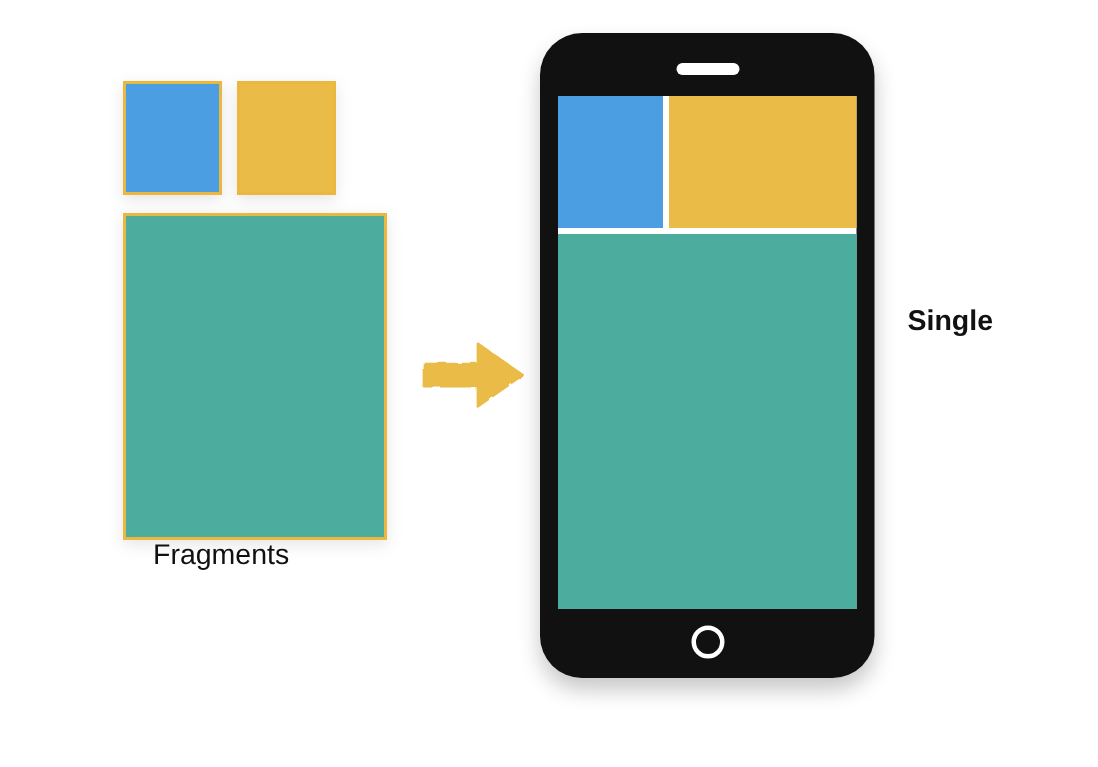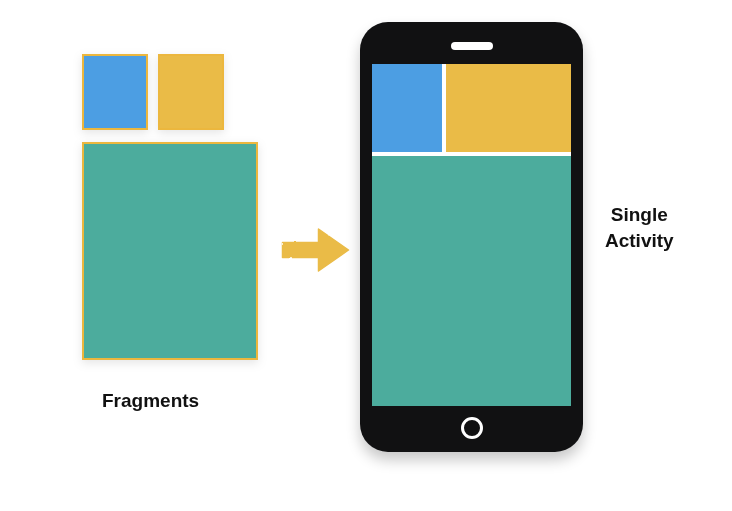--- a/index.html
+++ b/index.html
@@ -36,24 +36,23 @@
     border: 2px solid #ecb73e;
   }
   .frag-teal {
     width: 176px;
     height: 218px;
     background: #4cac9d;
     border: 2px solid #ecb73e;
     filter: drop-shadow(0 3px 5px rgba(0,0,0,0.10));
   }
   .fragments-label {
-    font-weight: 700;
+    font-weight: 400;
     font-size: 19px;
     color: #111;
-    margin-top: 30px;
     margin-left: 20px;
   }
   .arrow {
     position: absolute;
     left: 278px;
     top: 220px;
     width: 75px;
     height: 60px;
     color: #eabb47;
   }
@@ -160,14 +159,13 @@
       <div class="screen-blue"></div>
       <div class="screen-yellow"></div>
     </div>
     <div class="screen-teal"></div>
   </div>
   <div class="phone-home"></div>
 </div>
 
 <div class="activity-label">
   <div>Single</div>
-  <div>Activity</div>
 </div>
 
 </body></html>

